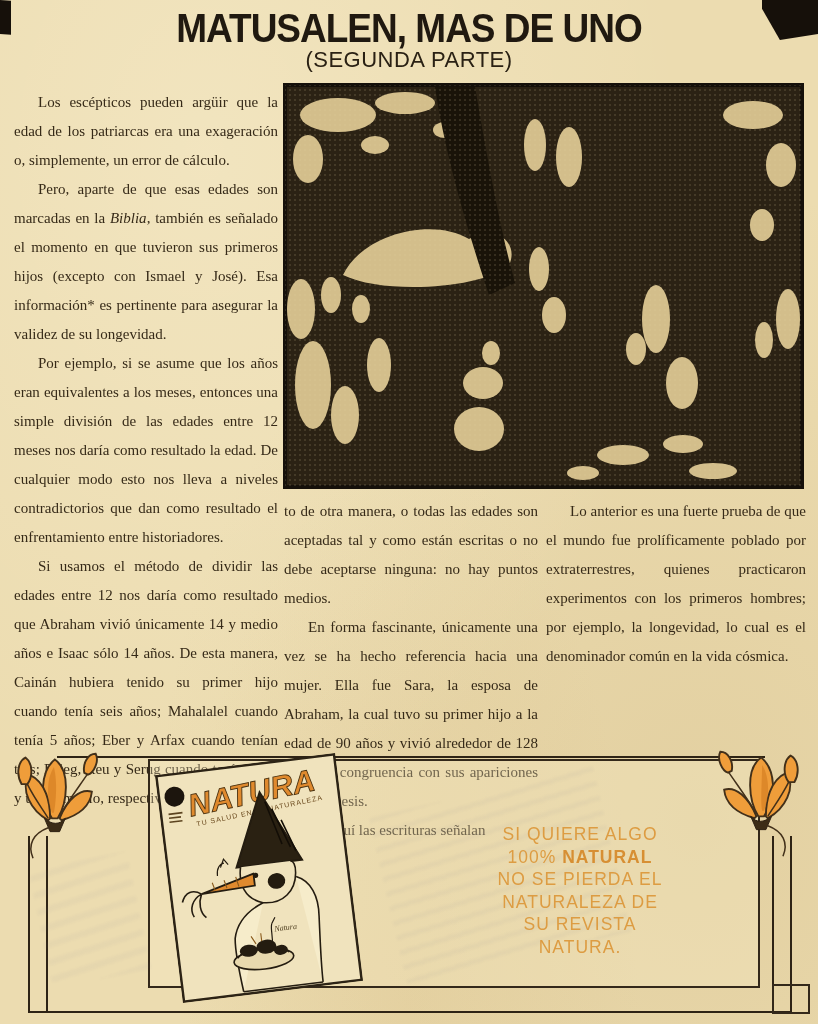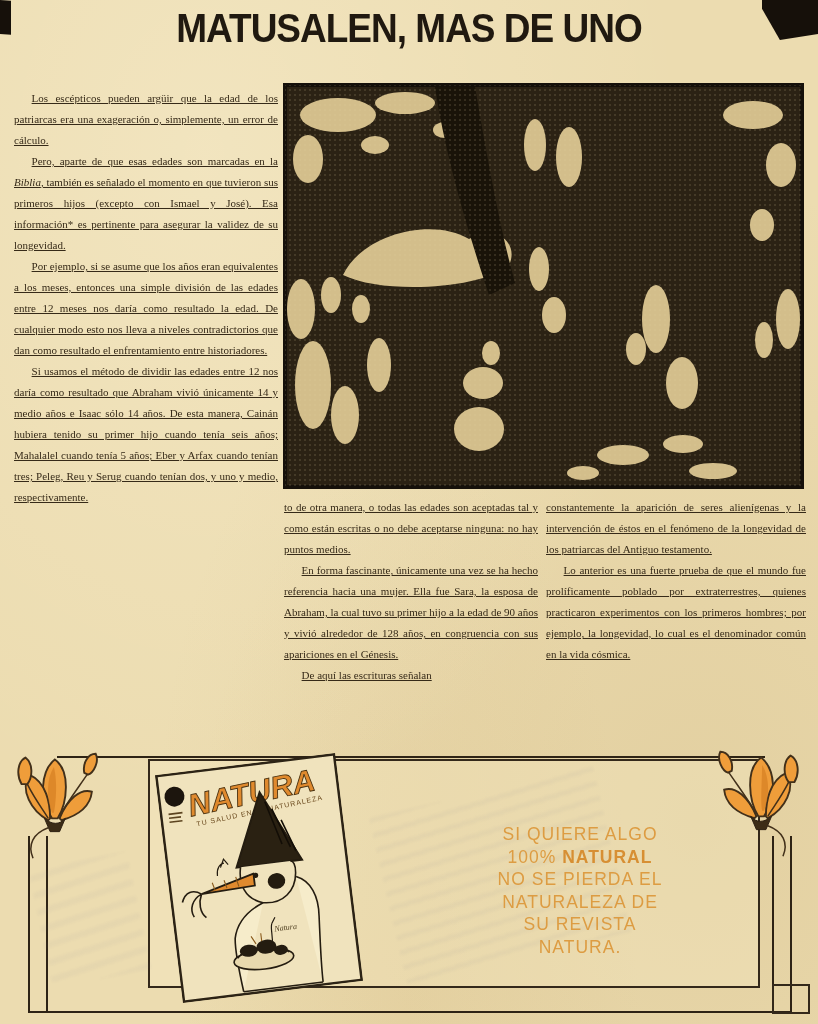--- a/index.html
+++ b/index.html
@@ -24,21 +24,21 @@
   .subtitle{
     left:0; top:47px; width:818px; text-align:center;
     font-family:"Liberation Sans", sans-serif; font-size:22px; color:#2a2114;
     letter-spacing:.5px;
   }
   
   .corner-l{left:0; top:0; width:11px; height:34px; background:#16100a; transform:skewY(4deg); transform-origin:top left;}
   .corner-r{left:762px; top:0; width:56px; height:40px; background:#16100a;
     clip-path:polygon(0 0,100% 0,100% 85%,32% 100%,0 22%);}
   
-  .col{text-align:justify; font-size:11px; line-height:21px;text-decoration:underline;}
+  .col{text-align:justify; font-size:15px; line-height:29px;}
   .col p{margin:0; text-indent:1.6em;}
   .col p.cont{text-indent:0;}
   .col-left{left:14px; top:88px; width:264px;}
   .col-mid{left:284px; top:497px; width:254px;}
   .col-right{left:546px; top:497px; width:260px;}
   .italic{font-style:italic;}
   
   .photo{left:283px; top:83px; width:521px; height:406px;}
   .photo svg{display:block;}
   
@@ -84,20 +84,21 @@
 </style>
 </head>
 <body>
 
 <div id="page">
 
   <div class="abs corner-l"></div>
   <div class="abs corner-r"></div>
 
   <div class="abs title">MATUSALEN, MAS DE UNO</div>
+  <div class="abs subtitle">(SEGUNDA PARTE)</div>
 
   <div class="abs photo">
     <svg width="521" height="406" viewBox="0 0 521 406">
       <defs>
         <pattern id="dots" width="5" height="5" patternUnits="userSpaceOnUse">
           <circle cx="2" cy="2" r="0.9" fill="#e8d49e" opacity="0.20"></circle>
         </pattern>
       </defs>
       <rect x="0" y="0" width="521" height="406" fill="#d9c189"></rect>
       <rect x="2" y="2" width="517" height="402" fill="#2b2214" stroke="#15100a" stroke-width="4"></rect>
@@ -146,21 +147,20 @@
     <p>Si usamos el método de dividir las edades entre 12 nos daría como resultado que Abraham vivió únicamente 14 y medio años e Isaac sólo 14 años. De esta manera, Cainán hubiera tenido su primer hijo cuando tenía seis años; Mahalalel cuando tenía 5 años; Eber y Arfax cuando tenían tres; Peleg, Reu y Serug cuando tenían dos, y uno y medio, respectivamente.</p>
   </div>
 
   <div class="abs col col-mid">
     <p class="cont">to de otra manera, o todas las edades son aceptadas tal y como están escritas o no debe aceptarse ninguna: no hay puntos medios.</p>
     <p>En forma fascinante, únicamente una vez se ha hecho referencia hacia una mujer. Ella fue Sara, la esposa de Abraham, la cual tuvo su primer hijo a la edad de 90 años y vivió alrededor de 128 años, en congruencia con sus apariciones en el Génesis.</p>
     <p>De aquí las escrituras señalan</p>
   </div>
 
   <div class="abs col col-right">
-    <p class="cont">constantemente la aparición de seres alienígenas y la intervención de éstos en el fenómeno de la longevidad de los patriarcas del Antiguo testamento.</p>
     <p>Lo anterior es una fuerte prueba de que el mundo fue prolíficamente poblado por extraterrestres, quienes practicaron experimentos con los primeros hombres; por ejemplo, la longevidad, lo cual es el denominador común en la vida cósmica.</p>
   </div>
 
   <div class="abs rule-top"></div>
   <div class="abs stem-left"></div>
   <div class="abs stem-right"></div>
   <div class="abs rule-bottom"></div>
   <div class="abs inner-box"></div>
   <div class="abs corner-box"></div>
   <div class="abs ghost"></div>

